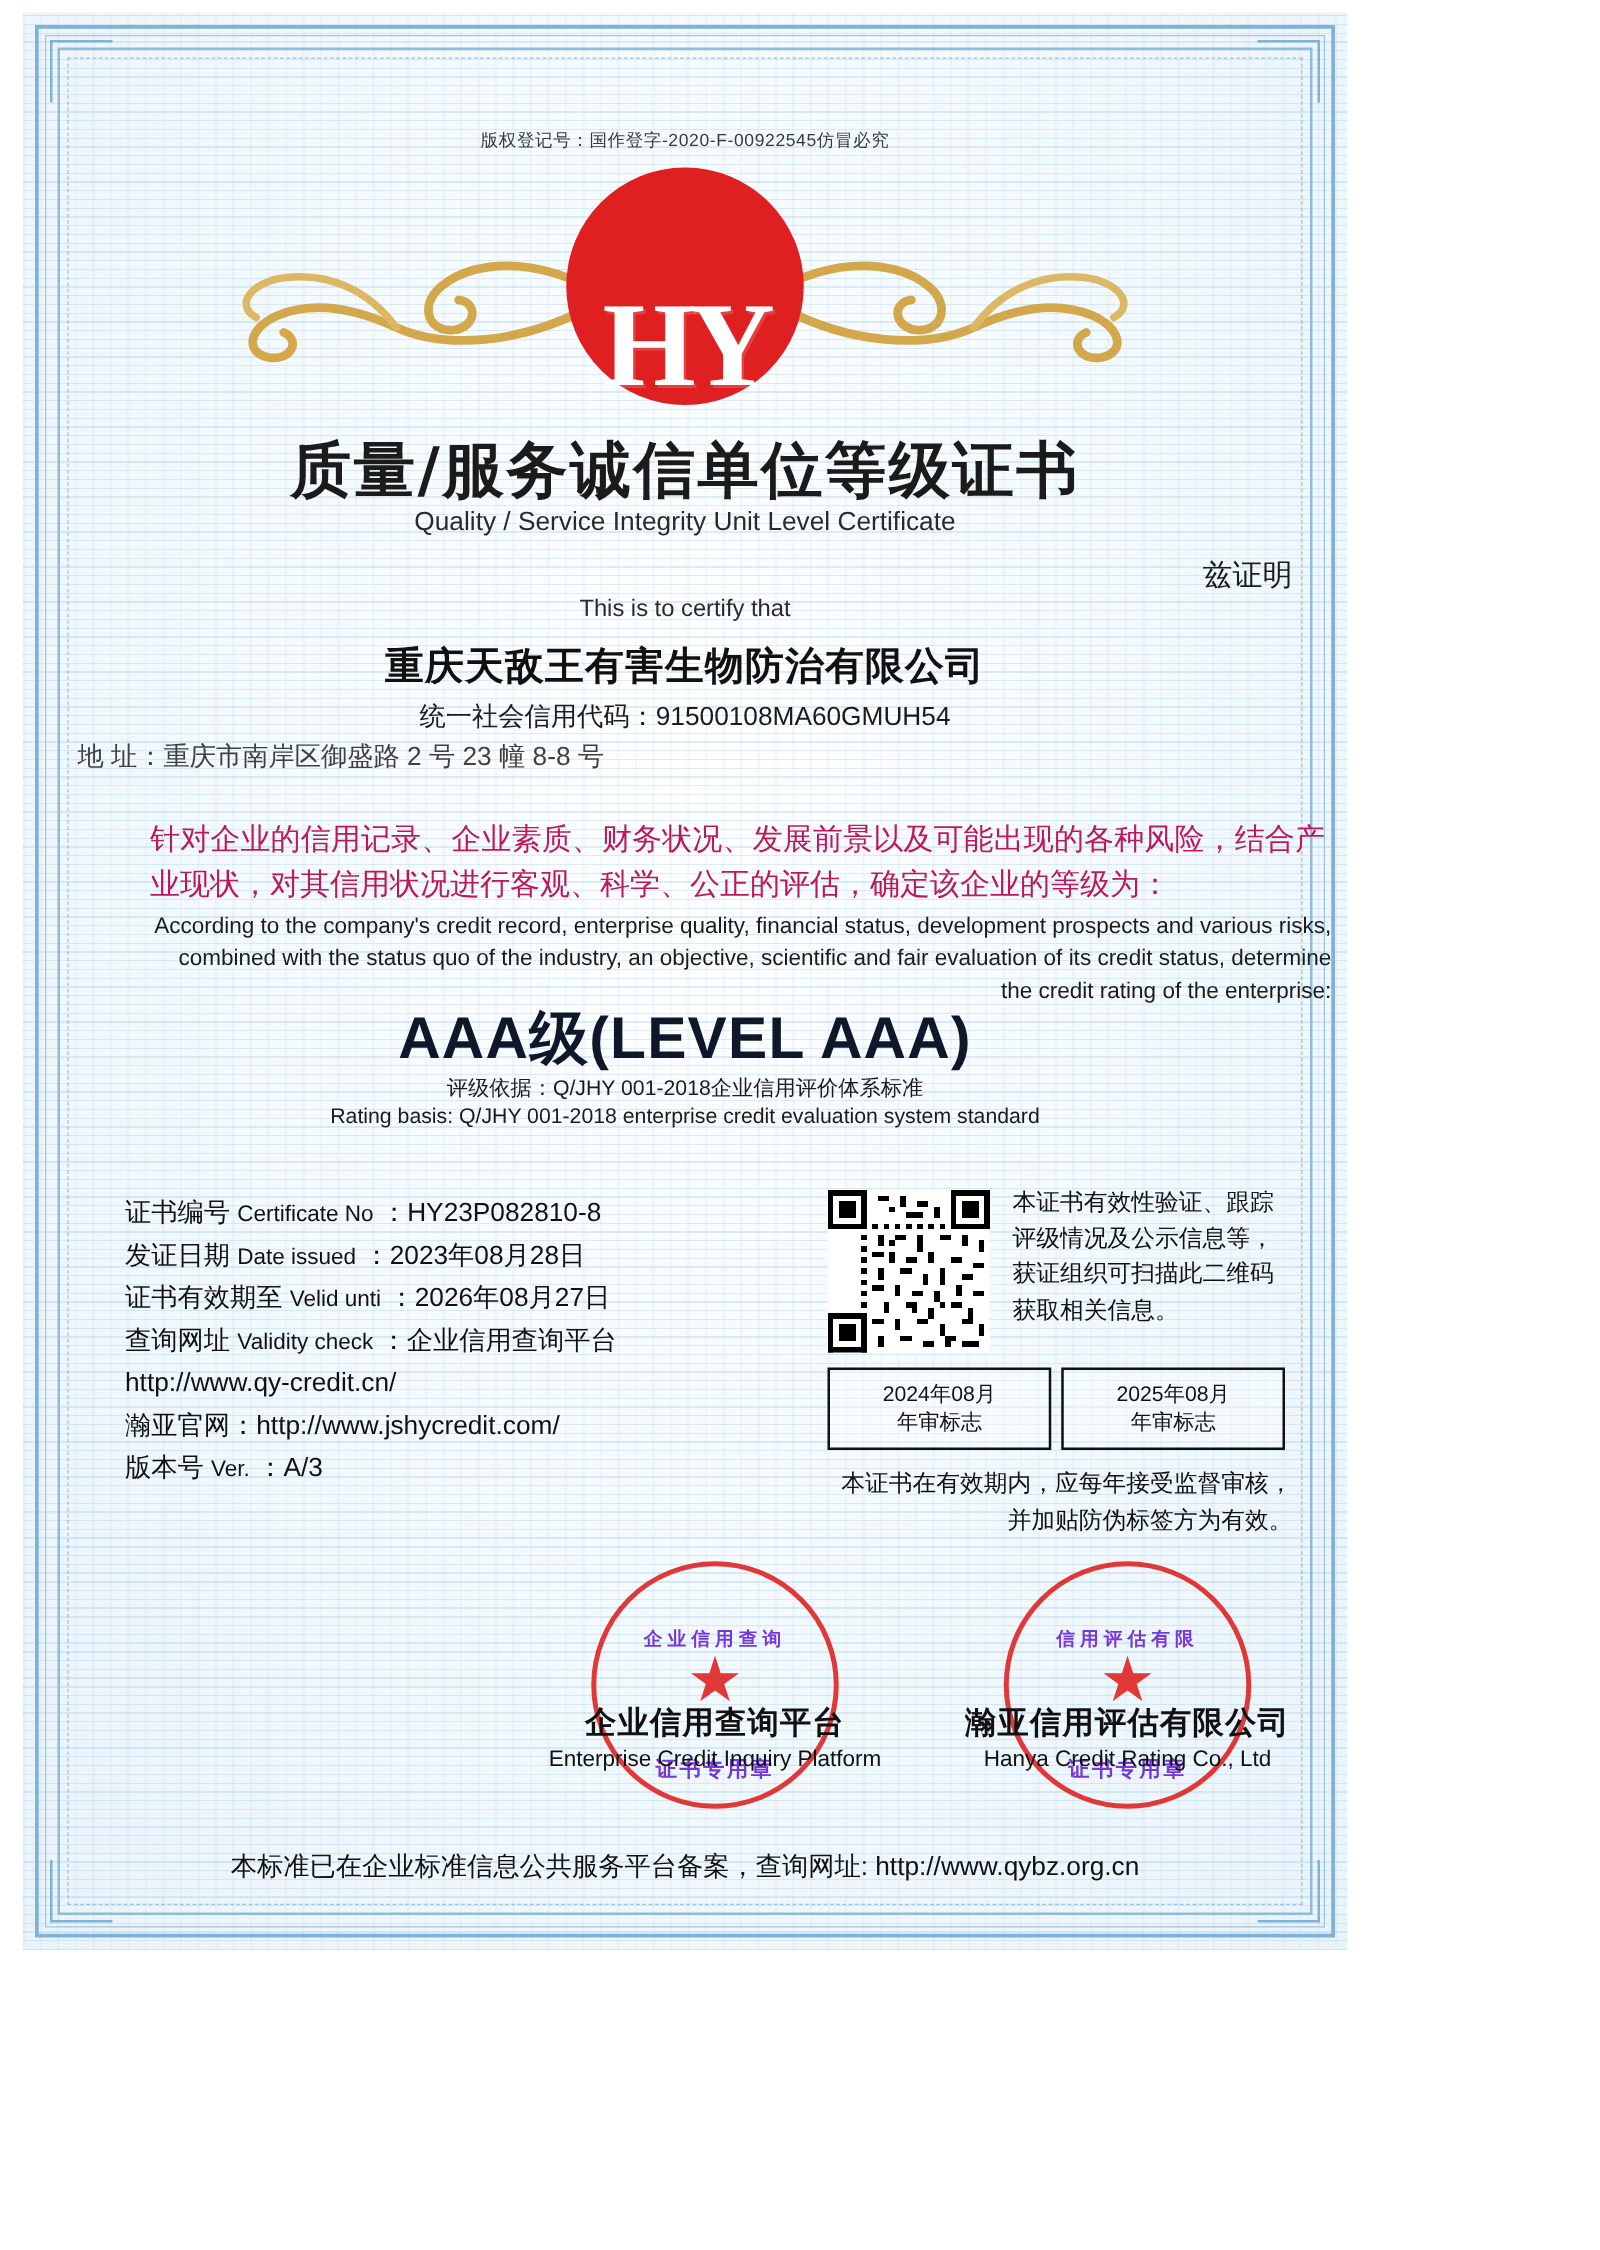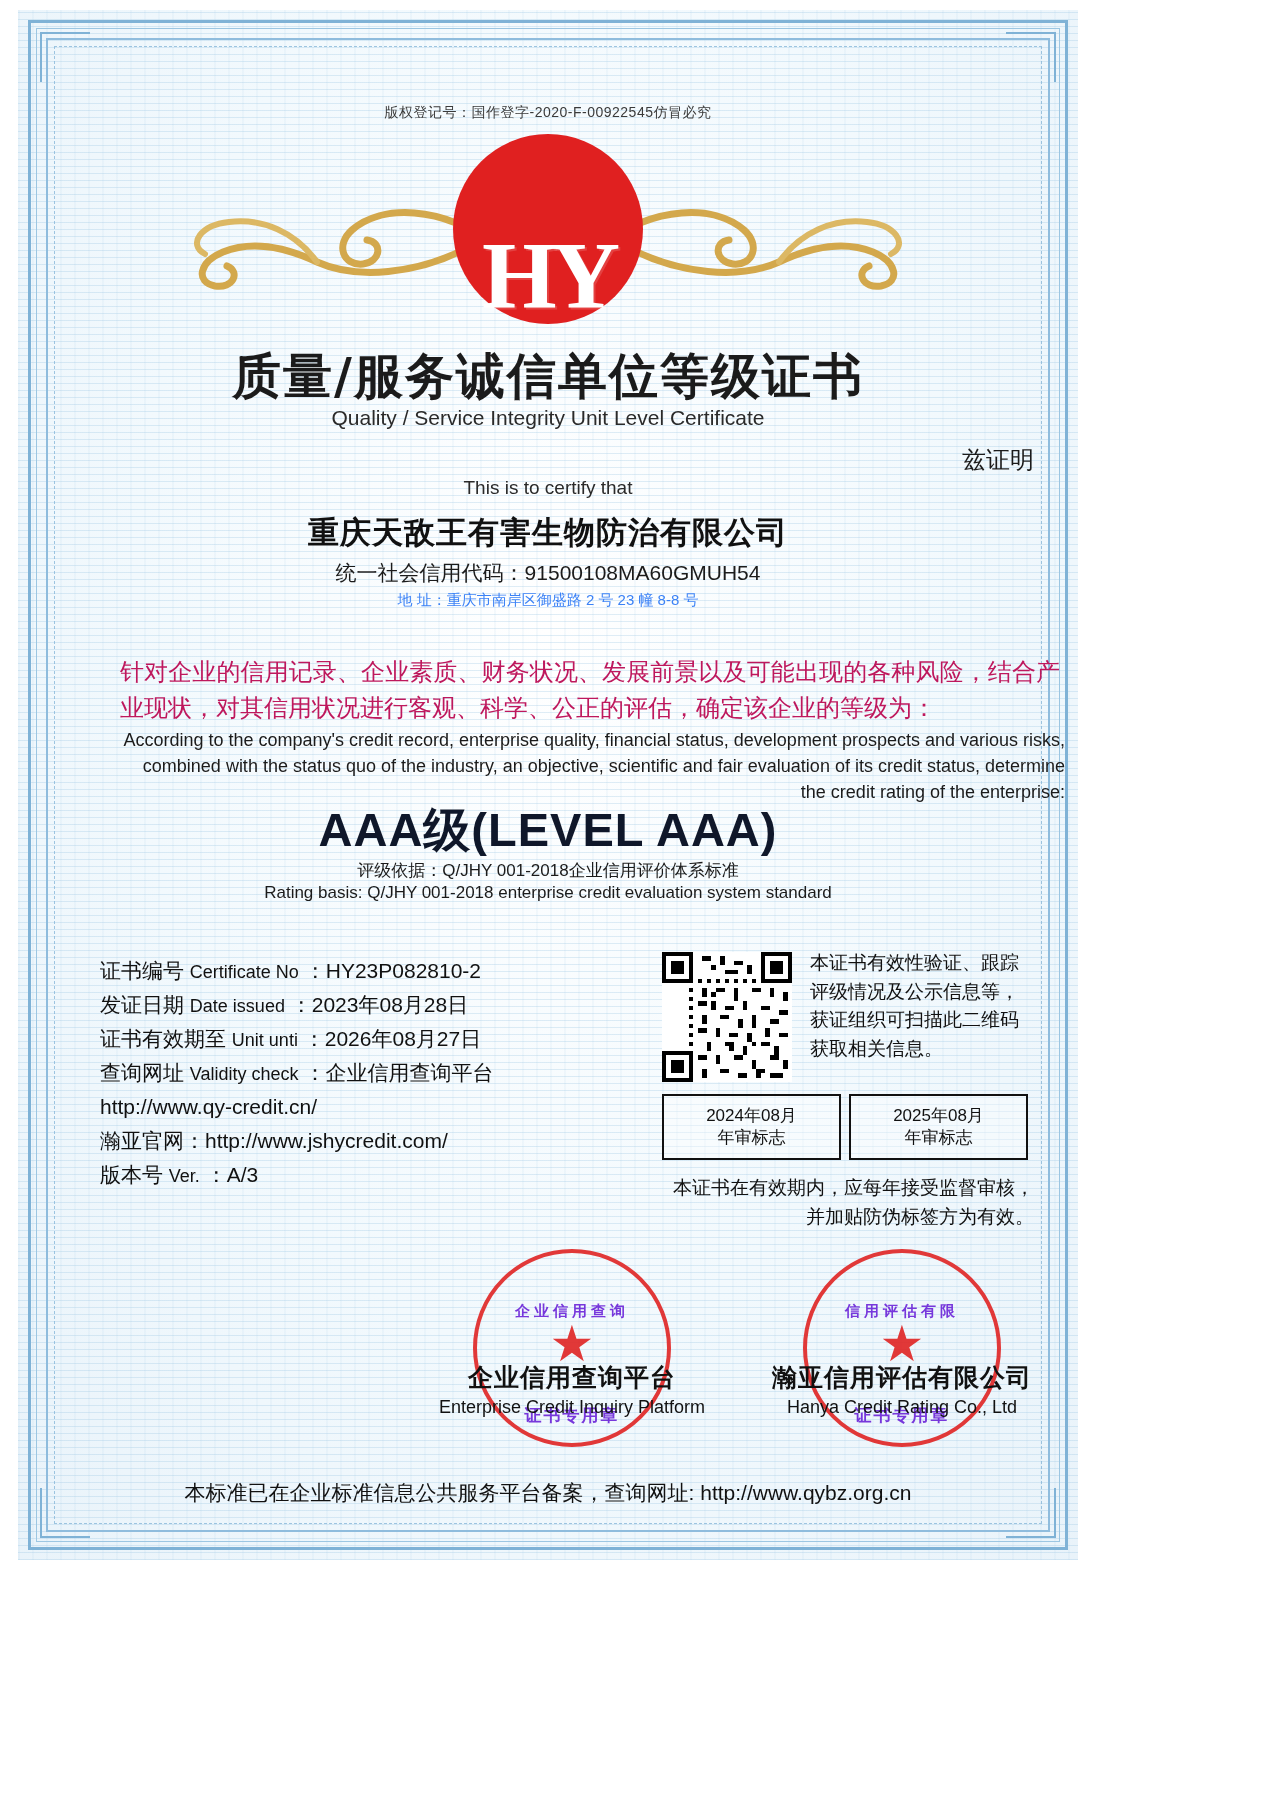--- a/index.html
+++ b/index.html
@@ -193,23 +193,23 @@
     top: 505px;
     width: 100%;
     text-align: center;
     font-size: 21px;
     color: #1b1b1b;
   }
   .address {
     position: absolute;
     top: 537px;
     width: 100%;
-    text-align: center;
-    font-size: 15px;
-    color: #3b82f6;
+    text-align: left;
+    font-size: 21px;
+    color: #404040;
   }
 
   
   .para-cn {
     position: absolute;
     top: 600px;
     left: 58px;
     width: 940px;
     font-size: 24px;
     line-height: 1.5;
@@ -444,30 +444,30 @@
     <div class="para-en">According to the company's credit record, enterprise quality, financial status, development prospects and various risks, combined with the status quo of the industry, an objective, scientific and fair evaluation of its credit status, determine the credit rating of the enterprise:</div>
 
     <div class="level">AAA级(LEVEL AAA)</div>
     <div class="basis-cn">评级依据：Q/JHY 001-2018企业信用评价体系标准</div>
     <div class="basis-en">Rating basis: Q/JHY 001-2018 enterprise credit evaluation system standard</div>
 
     <div class="details">
       <div>
         <span>证书编号</span>
         <span class="lbl-en">Certificate No</span>
-        <span>：HY23P082810-2</span>
+        <span>：HY23P082810-8</span>
       </div>
       <div>
         <span>发证日期</span>
         <span class="lbl-en">Date issued</span>
         <span>：2023年08月28日</span>
       </div>
       <div>
         <span>证书有效期至</span>
-        <span class="lbl-en">Unit unti</span>
+        <span class="lbl-en">Velid unti</span>
         <span>：2026年08月27日</span>
       </div>
       <div>
         <span>查询网址</span>
         <span class="lbl-en">Validity check</span>
         <span>：企业信用查询平台</span>
       </div>
       <div>http://www.qy-credit.cn/</div>
       <div>瀚亚官网：http://www.jshycredit.com/</div>
       <div>

